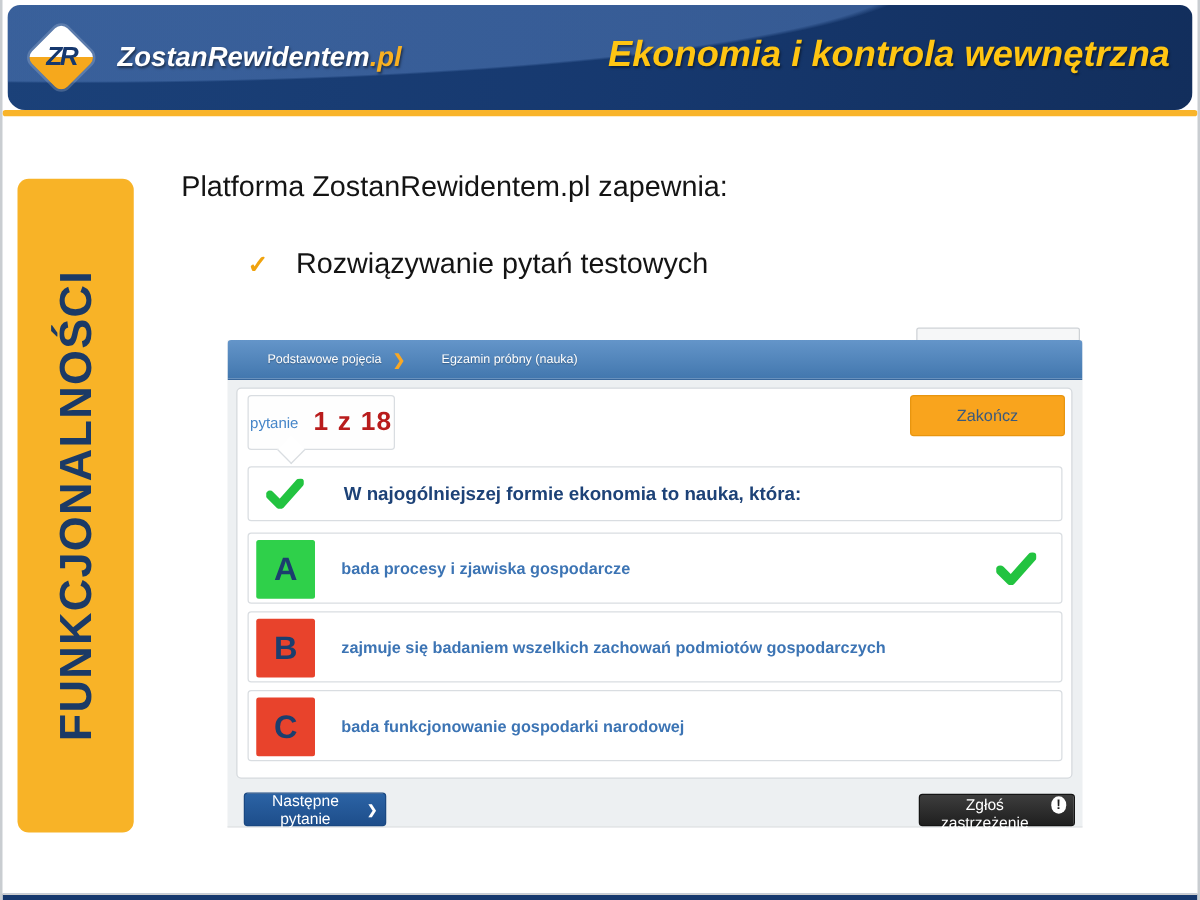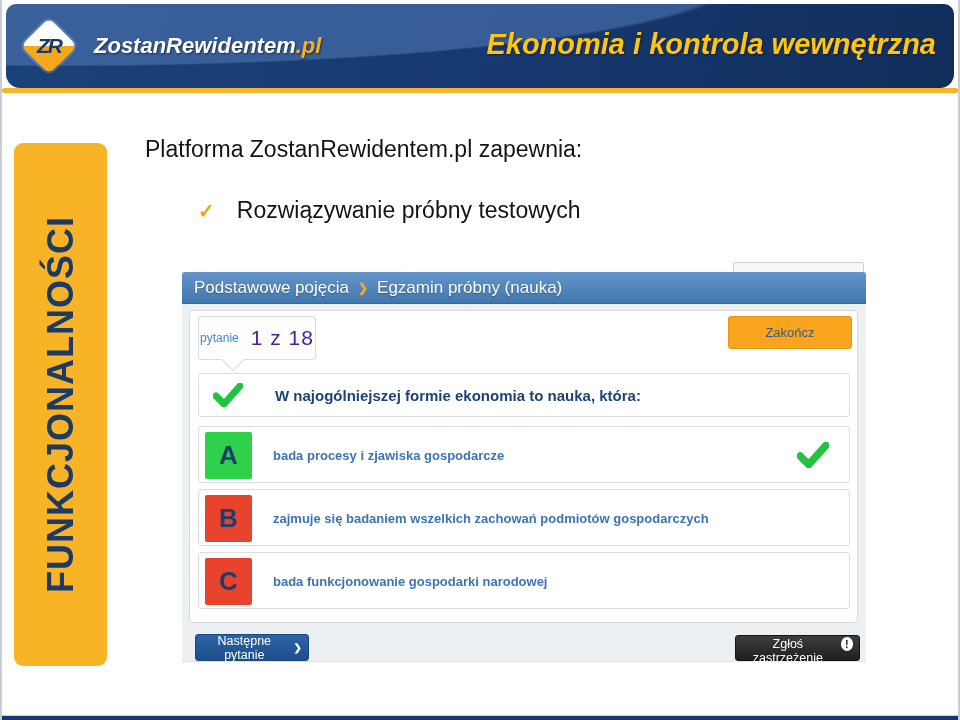--- a/index.html
+++ b/index.html
@@ -48,38 +48,38 @@
   .bullet-text{font-size:23px;color:#141414;}
   
   .quiz{position:absolute;left:180px;top:272px;width:684px;height:390px;background:#edf0f2;border-bottom:1px solid #dfe2e4;}
   .cutoff-box{position:absolute;left:551px;top:-10px;width:131px;height:18px;background:#f6f7f8;border:1px solid #ced2d6;border-radius:2px;}
   .crumb-bar{
     position:absolute;left:0;top:0;right:0;height:32px;
     background:linear-gradient(#6495c9,#4277ae);
     border-radius:3px 3px 0 0;border-bottom:1px solid #39679b;
     display:flex;align-items:center;padding:0 12px;gap:9px;
   }
-  .crumb{color:#ffffff;font-size:17px;text-shadow:0 1px 1px rgba(0,0,0,.3);}
+  .crumb{color:#ffffff;font-size:10px;text-shadow:0 1px 1px rgba(0,0,0,.3);margin-left:20px;}
   .crumb-sep{color:#f9a825;font-size:12px;font-weight:700;}
   .panel{
     position:absolute;left:7px;top:38px;width:669px;height:313px;
     background:#ffffff;border:1px solid #d5d9dd;border-radius:4px;
   }
   
   .q-counter{
     position:absolute;left:8px;top:5px;width:118px;height:44px;
     background:#fefefe;border:1px solid #d9dde1;border-radius:3px;
     display:flex;align-items:center;justify-content:center;gap:12px;
   }
   .q-counter::after{
     content:"";position:absolute;left:26px;bottom:-9px;width:15px;height:15px;background:#ffffff;
     border-right:1px solid #d9dde1;border-bottom:1px solid #d9dde1;transform:rotate(45deg);
   }
   .q-label{font-size:12px;color:#4585c8;}
-  .q-num{font-size:21px;font-weight:400;color:#4c1d95;letter-spacing:1px;text-align:center;}
+  .q-num{font-size:21px;font-weight:700;color:#b91c1c;letter-spacing:1px;text-align:center;}
   
   .tooltip{
     position:absolute;left:142px;top:7px;width:164px;height:38px;background:#28cc3f;border-radius:3px;
     display:flex;align-items:center;justify-content:center;
   }
   .tooltip::before{
     content:"";position:absolute;left:-9px;top:12px;width:0;height:0;
     border-top:7px solid transparent;border-bottom:7px solid transparent;border-right:9px solid #28cc3f;
   }
   .tooltip span{font-size:12.5px;font-weight:700;color:#1a5796;}
@@ -154,21 +154,21 @@
   </header>
   <div class="gold-rule"></div>
 
   <aside class="sidebar">
     <span class="sidebar-label">FUNKCJONALNOŚCI</span>
   </aside>
 
   <div class="heading">Platforma ZostanRewidentem.pl zapewnia:</div>
   <div class="bullet">
     <span class="bullet-check">✓</span>
-    <span class="bullet-text">Rozwiązywanie próbny testowych</span>
+    <span class="bullet-text">Rozwiązywanie pytań testowych</span>
   </div>
 
   <div class="quiz">
 
     <div class="cutoff-box"></div>
 
     <div class="crumb-bar">
       <span class="crumb">Podstawowe pojęcia</span>
       <span class="crumb-sep">❯</span>
       <span class="crumb">Egzamin próbny (nauka)</span>

